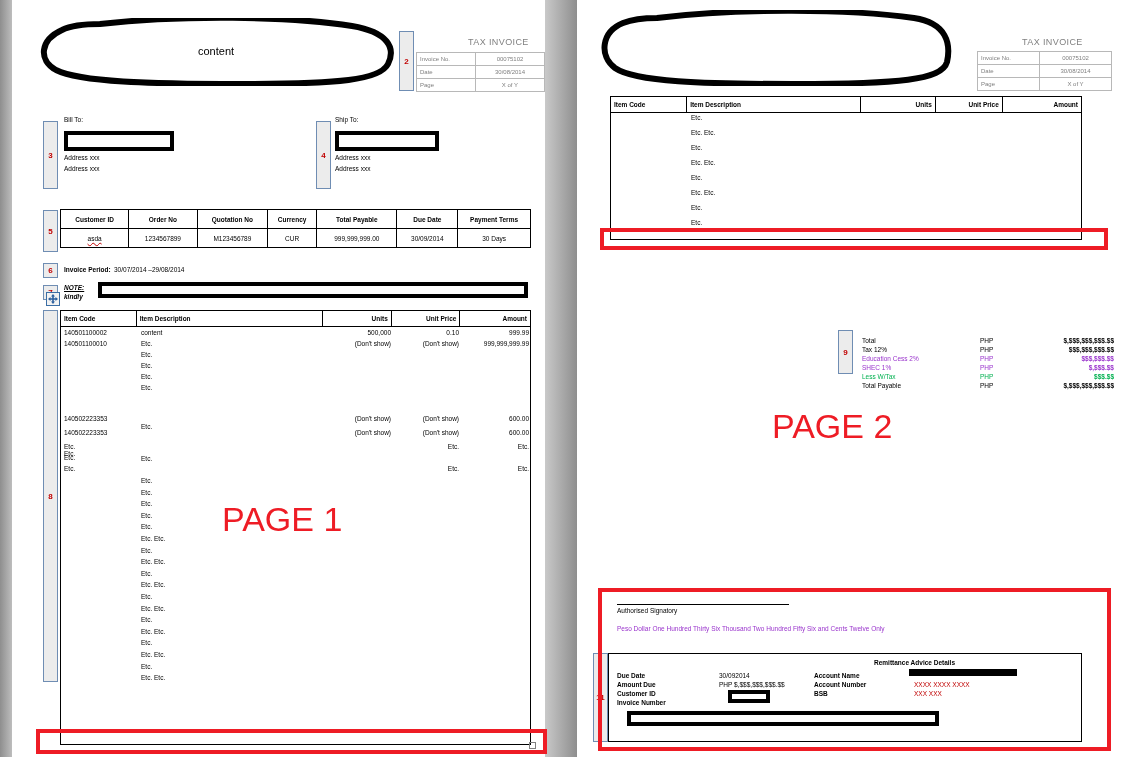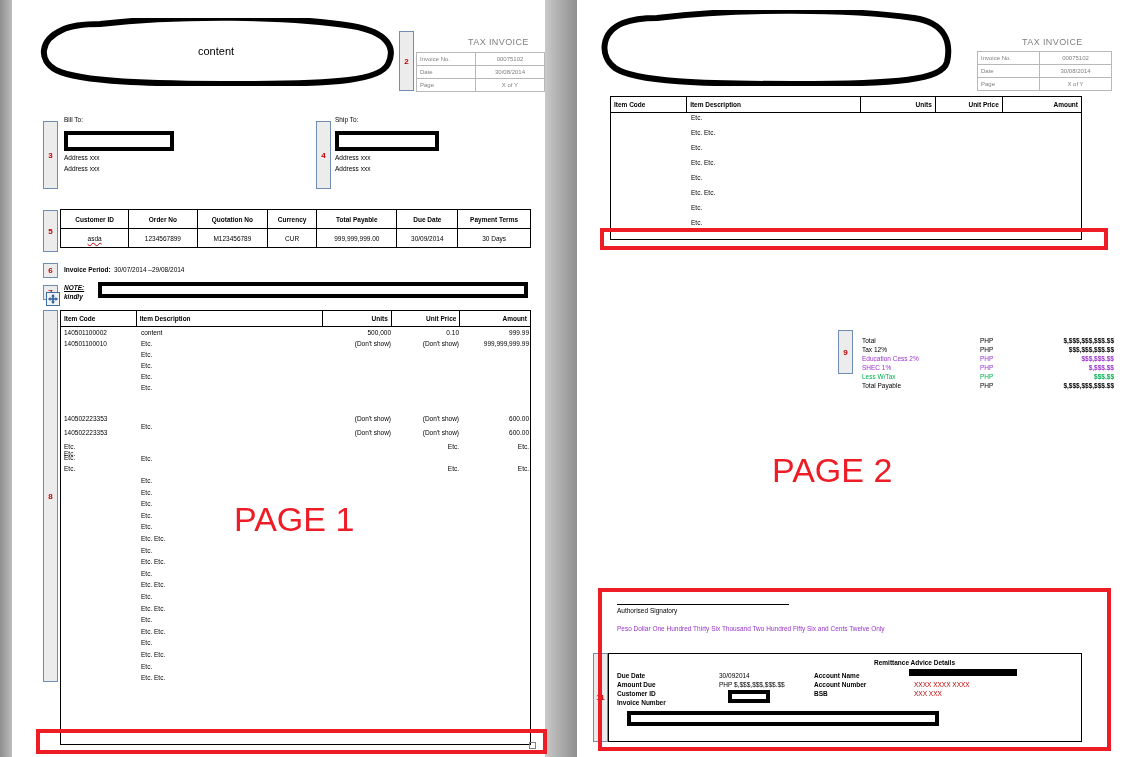--- a/index.html
+++ b/index.html
@@ -269,21 +269,21 @@
         <div class="t" style="left: 80px; top: 277.6px;">Etc.  Etc.</div>
         <div class="t" style="left: 80px; top: 289.2px;">Etc.</div>
         <div class="t" style="left: 80px; top: 300.8px;">Etc.  Etc.</div>
         <div class="t" style="left: 80px; top: 312.4px;">Etc.</div>
         <div class="t" style="left: 80px; top: 324px;">Etc.  Etc.</div>
         <div class="t" style="left: 80px; top: 335.6px;">Etc.</div>
         <div class="t" style="left: 80px; top: 347.2px;">Etc.  Etc.</div>
       </div>
   </div>
 
-  <div class="pagebig" style="left:222px; top:500px;">PAGE 1</div>
+  <div class="pagebig" style="left:210px; top:500px;">PAGE 1</div>
 
   <div style="position:absolute; left:517px; top:742px; width:7px; height:7px; border:1px solid #808080; z-index:6;"></div>
 </div>
 
 <div class="redbox" style="left:36px; top:729px; width:511px; height:25px;"></div>
 
 <div class="page-shadow-r" style="left:545px; width:32px;"></div>
 
 <div class="page" id="page2">
 
@@ -371,21 +371,21 @@
       </tr>
       <tr>
         <td class="lbl">Total  Payable</td>
         <td class="cur">PHP</td>
         <td class="amt">$,$$$,$$$,$$$.$$</td>
       </tr>
     </tbody>
       </table>
   </div>
 
-  <div class="pagebig" style="left:195px; top:407px;margin-top:44px;">PAGE 2</div>
+  <div class="pagebig" style="left:195px; top:407px;">PAGE 2</div>
 
   <div class="sigline" style="left:40px; top:604px; width:172px;"></div>
   <div class="t" style="left:40px; top:607px;">Authorised  Signatory</div>
   <div class="t" style="left:40px; top:625px; color:#9933cc;">Peso Dollar One Hundred Thirty Six Thousand Two Hundred Fifty Six and Cents Twelve Only</div>
 
   <div class="marker" style="left:16px; top:653px; width:15px; height:89px;">
     <span>11</span>
   </div>
 
   <div class="remit" style="left:31px; top:653px; width:474px; height:89px;">

